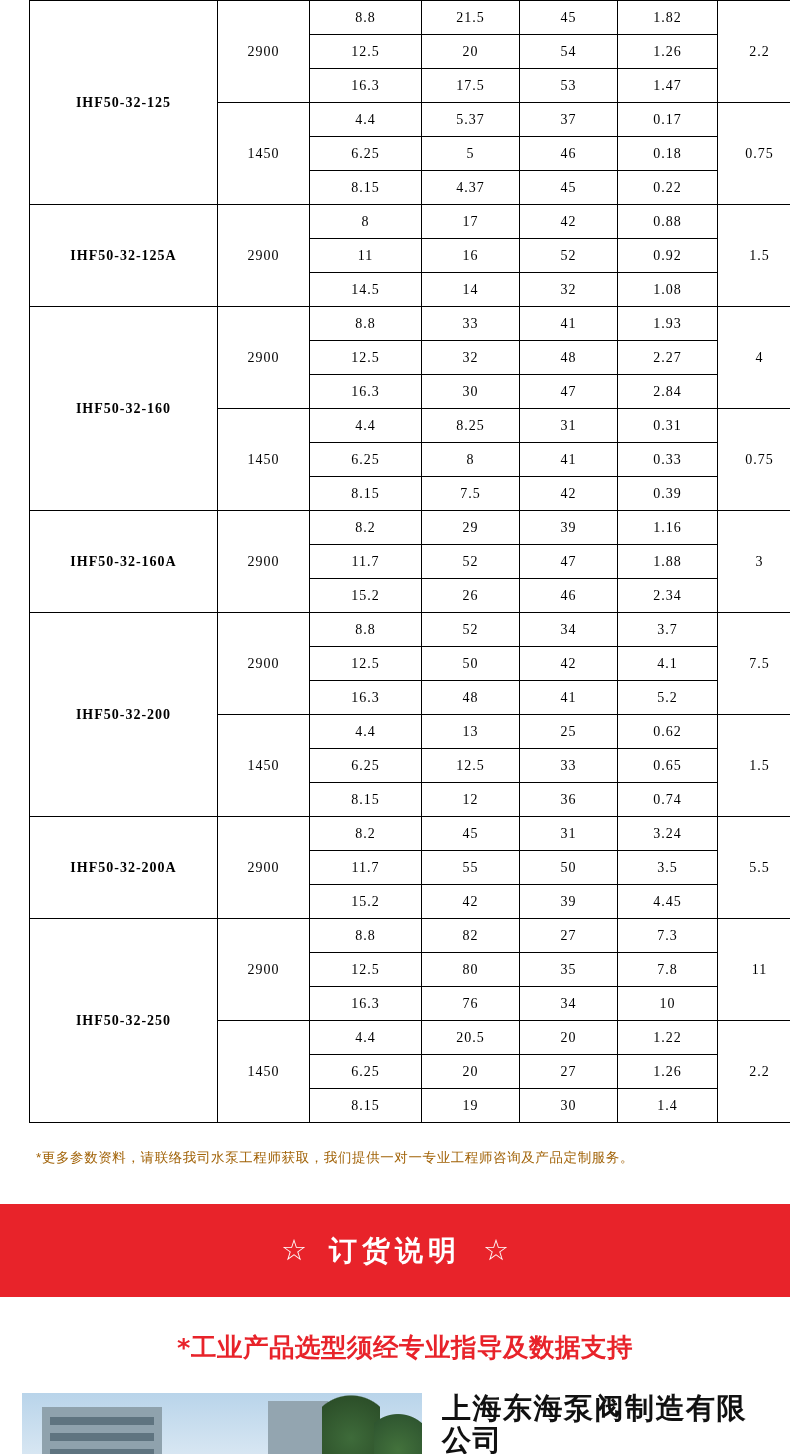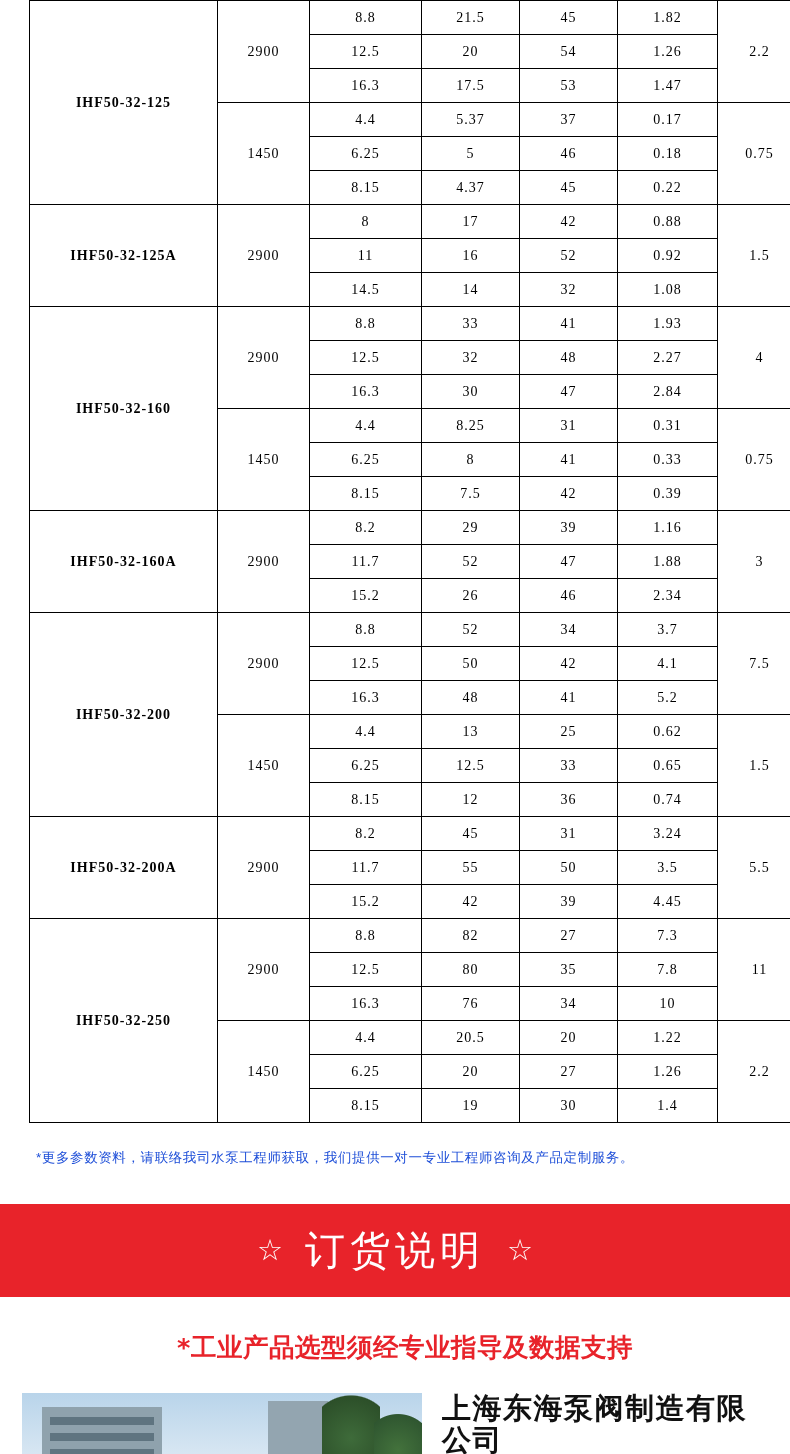--- a/index.html
+++ b/index.html
@@ -50,21 +50,21 @@
   col.c-flow  { width: 112px; }
   col.c-head  { width: 98px; }
   col.c-eff   { width: 98px; }
   col.c-npsh  { width: 100px; }
   col.c-power { width: 84px; }
 
   
   .note {
     font-family: "Liberation Sans", sans-serif;
     font-size: 13.5px;
-    color: #1d4ed8;
+    color: #a16207;
     padding: 26px 2px 0 36px;
     letter-spacing: 0.6px;
   }
 
   
   .banner {
     margin-top: 37px;
     background: #e8232a;
     height: 93px;
     display: flex;
@@ -75,22 +75,22 @@
     display: flex;
     align-items: center;
     gap: 22px;
     color: #ffffff;
   }
   .banner-star {
     font-size: 29px;
     line-height: 1;
   }
   .banner-text {
-    font-size: 40px;
-    font-weight: normal;
+    font-size: 28px;
+    font-weight: bold;
     letter-spacing: 5px;
     font-family: "DejaVu Sans", sans-serif;
   }
 
   
   .headlines {
     text-align: center;
     color: #e8232a;
     padding: 31px 0 0 0;
     margin-left: 20px;

